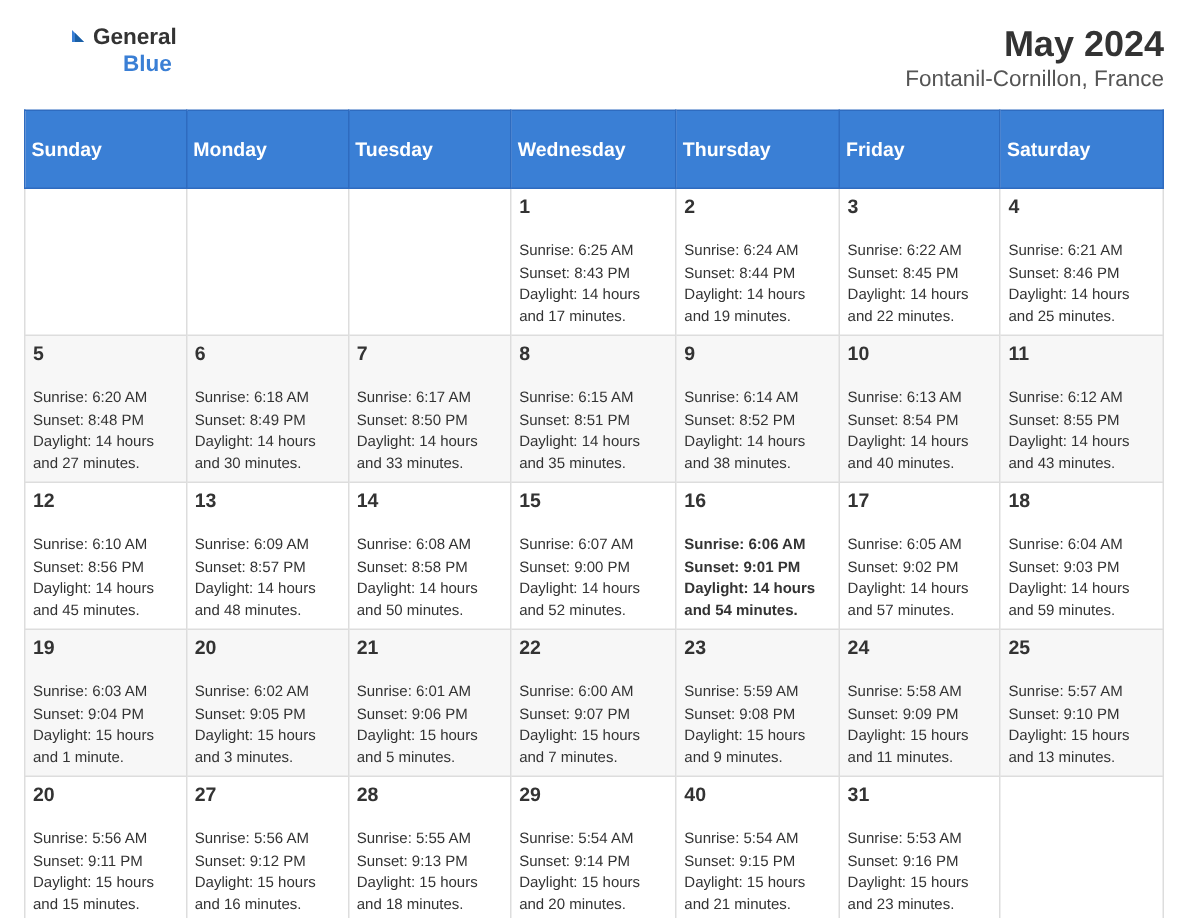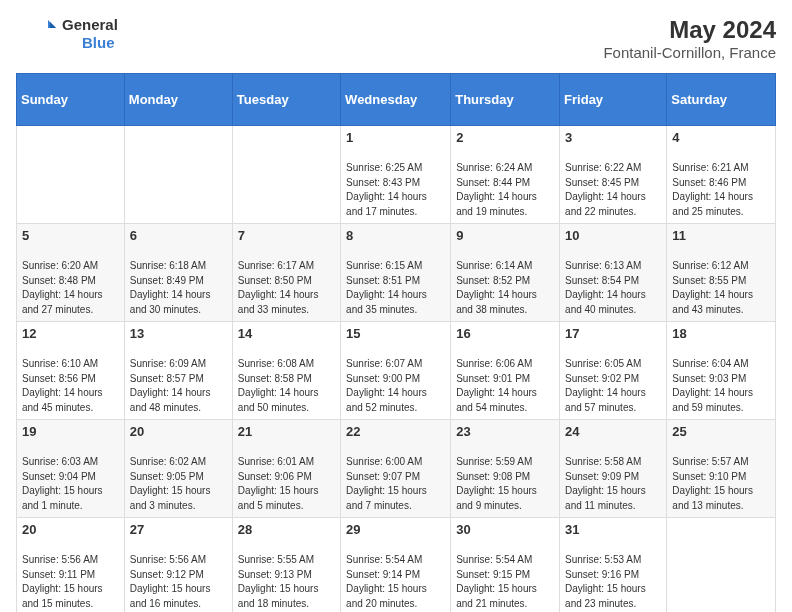--- a/index.html
+++ b/index.html
@@ -215,21 +215,21 @@
         </td>
         <td>
           <span class="day-num">15</span>
           <div class="day-info" style="white-space: pre-line;">Sunrise: 6:07 AM
 Sunset: 9:00 PM
 Daylight: 14 hours
 and 52 minutes.</div>
         </td>
         <td>
           <span class="day-num">16</span>
-          <div class="day-info" style="white-space: pre-line;">Sunrise: 6:06 AM
+          <div class="day-info" style="white-space: pre-line; font-weight: bold;">Sunrise: 6:06 AM
 Sunset: 9:01 PM
 Daylight: 14 hours
 and 54 minutes.</div>
         </td>
         <td>
           <span class="day-num">17</span>
           <div class="day-info" style="white-space: pre-line;">Sunrise: 6:05 AM
 Sunset: 9:02 PM
 Daylight: 14 hours
 and 57 minutes.</div>
@@ -316,21 +316,21 @@
 and 18 minutes.</div>
         </td>
         <td>
           <span class="day-num">29</span>
           <div class="day-info" style="white-space: pre-line;">Sunrise: 5:54 AM
 Sunset: 9:14 PM
 Daylight: 15 hours
 and 20 minutes.</div>
         </td>
         <td>
-          <span class="day-num">30</span>
+          <span class="day-num">40</span>
           <div class="day-info" style="white-space: pre-line;">Sunrise: 5:54 AM
 Sunset: 9:15 PM
 Daylight: 15 hours
 and 21 minutes.</div>
         </td>
         <td>
           <span class="day-num">31</span>
           <div class="day-info" style="white-space: pre-line;">Sunrise: 5:53 AM
 Sunset: 9:16 PM
 Daylight: 15 hours

